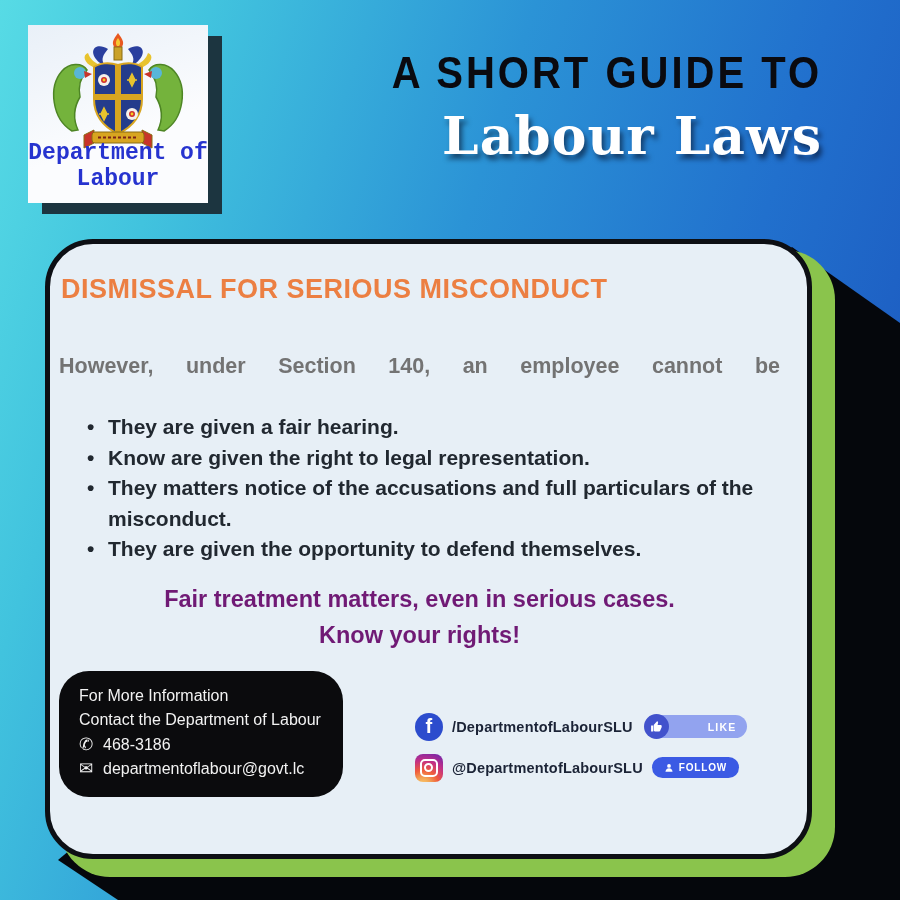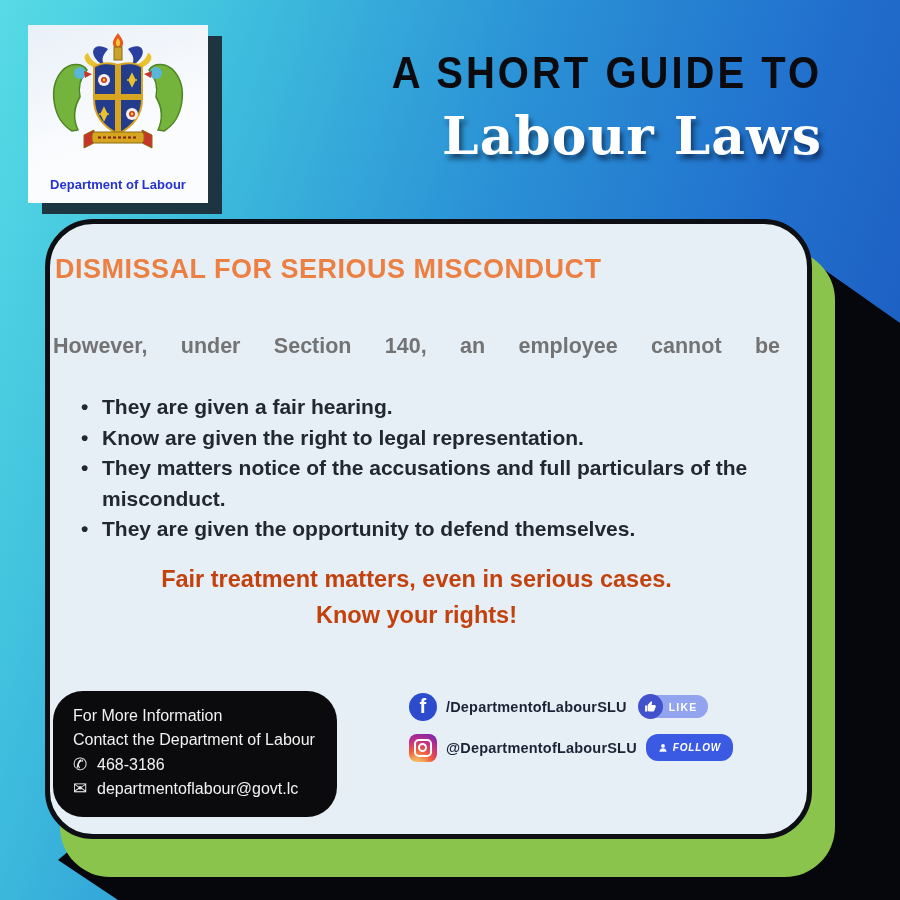--- a/index.html
+++ b/index.html
@@ -13,43 +13,43 @@
   }
   .shadow-diag{
     position:absolute;inset:0;background:#05070c;
     clip-path:polygon(792px 247px,900px 323px,900px 900px,118px 900px,58px 860px);
   }
   .card-green{
     position:absolute;left:60px;top:250px;width:775px;height:627px;
     background:#8ac44c;border-radius:50px;
   }
   .card{
-    position:absolute;left:45px;top:219px;width:767px;height:620px;box-sizing:border-box;
+    position:absolute;left:45px;top:239px;width:767px;height:620px;box-sizing:border-box;
     background:#e7eff6;border:5px solid #0d0f14;border-radius:48px;
-    padding:0 27px 0 3px;
+    padding:0 27px 0 9px;
   }
   .card-heading{
     margin:30px 0 0 2px;color:#ec7f42;font-weight:bold;font-size:27px;letter-spacing:.5px;
   }
   .intro{margin-top:46px;color:#737373;font-weight:bold;font-size:21.5px;line-height:31px;}
   .intro-l1{text-align:justify;text-align-last:justify;}
   .bullets{margin:30px 0 0 0;padding:0 0 0 28px;list-style:none;}
   .bullets li{
     position:relative;padding-left:21px;color:#212830;font-weight:bold;
     font-size:21px;line-height:30.5px;
   }
   .bullets li::before{content:"•";position:absolute;left:0;top:0;}
   .highlight{
-    margin-top:16px;text-align:center;color:#c2410c;font-weight:bold;
+    margin-top:16px;text-align:center;color:#701a75;font-weight:bold;
     font-size:23.5px;line-height:36px;
   }
   .bottom-row{display:flex;align-items:flex-start;margin-top:18px;}
   .contact-box{
     background:#0b0b0d;color:#f2f2f2;border-radius:30px;
-    padding:13px 22px 15px 20px;font-size:16px;line-height:24.5px;white-space:nowrap;margin-top:40px;
+    padding:13px 22px 15px 20px;font-size:16px;line-height:24.5px;white-space:nowrap;
   }
   .ic-row{display:flex;align-items:center;}
   .cicon{display:inline-block;width:24px;font-size:17px;}
   .social{display:flex;flex-direction:column;gap:13px;margin:42px 0 0 72px;}
   .social-row{display:flex;align-items:center;gap:9px;}
   .fb-icon{
     width:28px;height:28px;border-radius:50%;background:#2c4ccd;color:#fff;
     font-weight:bold;font-size:20px;display:grid;place-items:center;line-height:1;
     padding-bottom:2px;box-sizing:border-box;
   }
@@ -64,36 +64,35 @@
   .ig-lens{width:5px;height:5px;border:2px solid #fff;border-radius:50%;}
   .handle{font-size:14.5px;font-weight:bold;color:#1b2336;letter-spacing:.2px;}
   .like-btn{
     display:flex;align-items:center;height:23px;background:#92a3ef;border-radius:13px;
     padding:0 11px 0 0;margin-left:3px;cursor:pointer;
   }
   .like-circle{
     width:25px;height:25px;border-radius:50%;background:#4252cc;display:grid;
     place-items:center;margin:-1px 6px -1px -1px;
   }
-  .like-label{font-size:10.5px;font-weight:bold;color:#fff;letter-spacing:1.2px;}
+  .like-label{font-size:10.5px;font-weight:bold;color:#fff;letter-spacing:1.2px;margin-left:33px;}
   .follow-btn{
-    display:flex;align-items:center;gap:5px;height:27px;background:#3b5ae4;color:#fff;
+    display:flex;align-items:center;gap:5px;height:21px;background:#3b5ae4;color:#fff;
     border-radius:12px;padding:0 12px;font-size:10px;font-weight:bold;letter-spacing:.8px;
     cursor:pointer;
-    font-style:italic;
   }
   .logo-box{
     position:absolute;left:28px;top:25px;width:180px;height:178px;
     background:linear-gradient(160deg,#e9f0f8 0%,#fbfcfe 60%);
     box-shadow:14px 11px 0 #1c3540;
     display:flex;flex-direction:column;align-items:center;
   }
   .logo-caption{
     position:absolute;bottom:11px;width:100%;text-align:center;
-    font-family:Liberation Sans, sans-serif;font-weight:bold;font-size:13px;color:#2633cf;
+    font-family:Liberation Mono, monospace;font-weight:bold;font-size:23px;color:#2633cf;
   }
   .crest{margin-top:6px;}
   .titles{position:absolute;left:252px;top:48px;width:570px;text-align:right;}
   .title1{
     color:#0a0a0f;font-weight:800;font-size:40px;letter-spacing:3px;
     transform:scaleY(1.12);transform-origin:top center;
   }
   .title2{
     margin-top:12px;font-family:"DejaVu Serif",serif;font-weight:bold;font-size:52px;
     color:#ffffff;letter-spacing:1px;text-shadow:3px 5px 5px rgba(3,10,30,.55);

